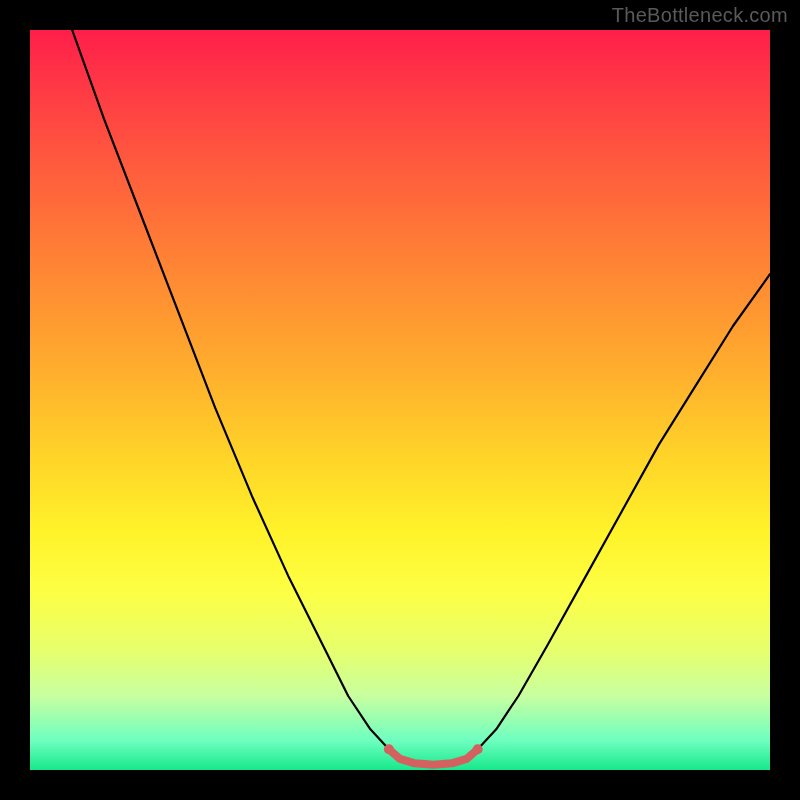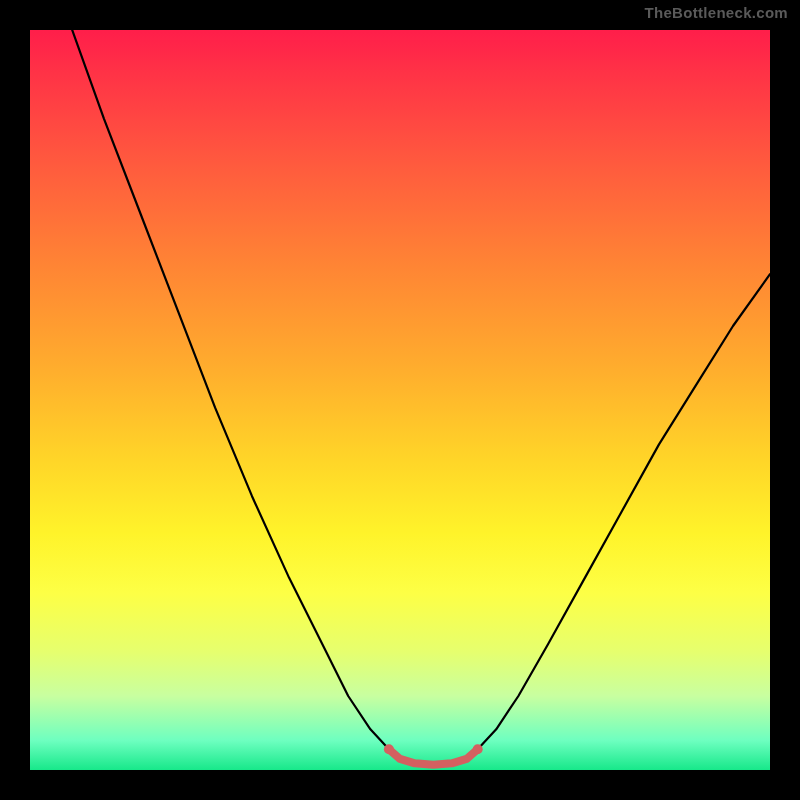--- a/index.html
+++ b/index.html
@@ -9,22 +9,22 @@
     background: #000;
     position: relative;
     font-family: Arial, sans-serif;
     overflow: hidden;
   }
   .watermark {
     position: absolute;
     top: 4px;
     right: 12px;
     color: #5a5a5a;
-    font-size: 15px;
-    font-weight: 700;
+    font-size: 20px;
+    font-weight: 400;
     letter-spacing: 0.3px;
     z-index: 10;
   }
   .plot-area {
     position: absolute;
     left: 30px;
     top: 30px;
     width: 740px;
     height: 740px;
     overflow: hidden;

